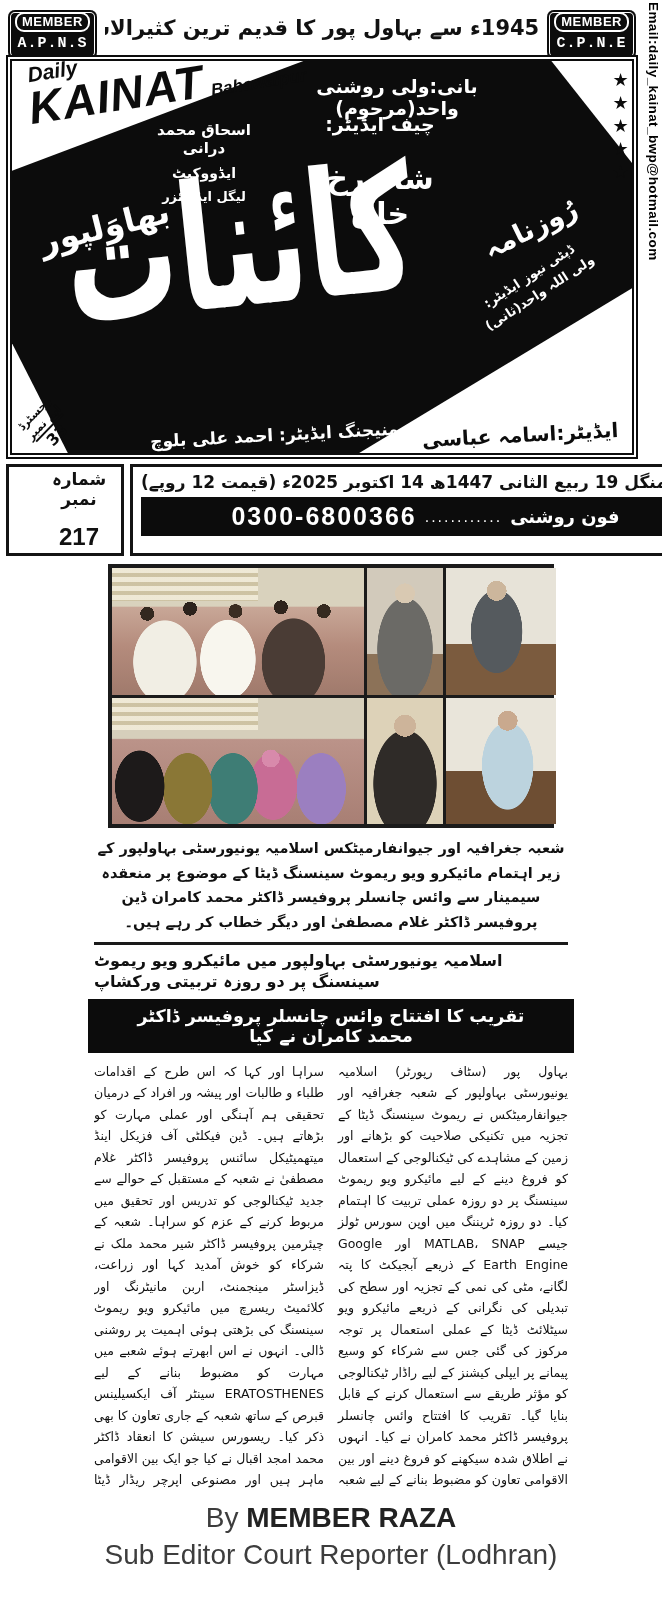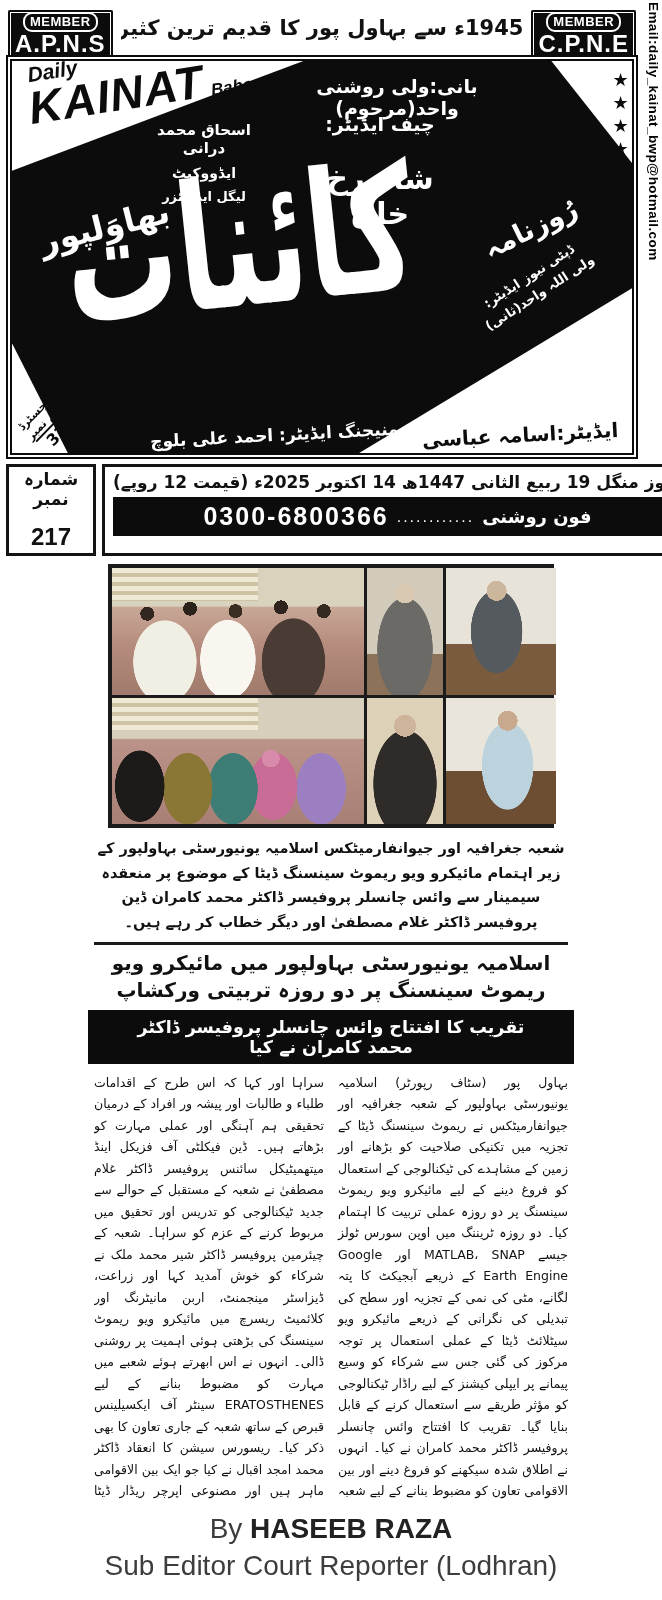--- a/index.html
+++ b/index.html
@@ -6,29 +6,29 @@
   body{
     width:662px;height:1600px;overflow:hidden;background:#ffffff;
     font-family:"DejaVu Sans","Liberation Sans",sans-serif;color:#111;
     position:relative;
   }
   .head-wrap{margin:0 24px 0 6px;}
 
   
   .topbar{display:flex;align-items:center;gap:8px;padding:4px 2px 3px 2px;height:48px;}
   .badge{
-    background:#0c0c0c;color:#fff;border-radius:2px;padding:2px 7px 4px 7px;
+    background:#0c0c0c;color:#fff;border-radius:7px;padding:2px 7px 4px 7px;
     text-align:center;box-shadow:inset 0 0 0 2px #0c0c0c, inset 0 0 0 3px #fff;
     font-family:"Liberation Sans",sans-serif;flex:0 0 auto;margin-top:12px;
   }
   .badge .member{
     display:inline-block;border:2px solid #fff;border-radius:9px;padding:0 5px;
     font-weight:bold;font-size:13px;line-height:16px;letter-spacing:.5px;
   }
-  .badge .org{display:block;font-weight:bold;font-size:24px;line-height:23px;letter-spacing:1px;}
+  .badge .org{display:block;font-weight:bold;font-size:15px;line-height:23px;letter-spacing:1px;font-family:Liberation Mono, monospace;}
   .tagline{
     flex:1;text-align:center;direction:rtl;font-weight:bold;font-size:21px;line-height:1.25;
     font-family:"DejaVu Sans",sans-serif;white-space:nowrap;overflow:hidden;
   }
   .email-strip{
     position:absolute;top:2px;right:1px;height:460px;
     writing-mode:vertical-rl;font-family:"Liberation Sans",sans-serif;
     font-weight:bold;font-size:13.5px;letter-spacing:.4px;color:#000;
   }
 
@@ -75,21 +75,21 @@
   }
   .reg .lbl{font-size:11px;display:block;line-height:1.2;}
   .reg .num{font-size:16px;display:inline-block;border-top:2px solid #0c0c0c;padding:0 8px;}
   .managing{left:138px;bottom:8px;font-weight:bold;font-size:17px;transform:rotate(-3deg);}
   .editor{right:14px;bottom:6px;color:#0c0c0c;font-weight:bold;font-size:20px;transform:rotate(-3deg);}
 
   
   .issuebar{display:flex;align-items:stretch;margin-top:5px;height:92px;}
   .numbox{
     flex:0 0 84px;border:3px solid #141414;text-align:center;direction:rtl;
-    display:flex;flex-direction:column;justify-content:center;gap:14px;background:#fff;
+    display:flex;flex-direction:column;justify-content:center;gap:14px;background:#fff;padding-left:28px;
   }
   .numbox .lbl{font-weight:bold;font-size:17px;}
   .numbox .num{font-weight:bold;font-size:24px;font-family:"Liberation Sans",sans-serif;}
   .datebox{flex:1;border:3px solid #141414;margin:0 6px;padding:5px 8px 6px 8px;background:#fff;}
   .dateline{direction:rtl;text-align:center;font-weight:bold;font-size:17px;white-space:nowrap;overflow:hidden;}
   .phonebar{
     margin-top:5px;background:#0c0c0c;color:#fff;direction:rtl;
     display:flex;align-items:center;justify-content:center;gap:8px;padding:5px 6px;
   }
   .phonebar .plbl{font-weight:bold;font-size:18px;}
@@ -156,22 +156,22 @@
       linear-gradient(180deg,#e9e5da 0 58%,#6e4e33 58% 100%);
   }
 
   
   .caption{
     width:474px;margin:8px auto 0 auto;direction:rtl;text-align:center;
     font-weight:bold;font-size:14.5px;line-height:1.7;
   }
   .rule{width:474px;margin:7px auto 0 auto;border-top:3px solid #1a1a1a;}
   .headline{
-    width:474px;margin:5px auto 0 auto;direction:rtl;text-align:center;
-    font-weight:bold;font-size:20px;line-height:1.35;
+    width:474px;margin:5px auto 0 auto;direction:rtl;text-align:left;
+    font-weight:bold;font-size:16px;line-height:1.35;
   }
   .subhead{
     width:438px;margin:6px auto 0 auto;background:#0c0c0c;color:#fff;direction:rtl;
     text-align:center;font-weight:bold;font-size:17.5px;padding:7px 24px;
   }
   .bodytext{
     width:474px;margin:8px auto 0 auto;direction:rtl;display:flex;gap:14px;
     height:428px;overflow:hidden;
   }
   .col{flex:1;text-align:justify;font-size:12.5px;line-height:1.72;}
@@ -275,16 +275,16 @@
 <div class="rule"></div>
 <div class="headline">اسلامیہ یونیورسٹی بہاولپور میں مائیکرو ویو ریموٹ سینسنگ پر دو روزہ تربیتی ورکشاپ</div>
 <div class="subhead">تقریب کا افتتاح وائس چانسلر پروفیسر ڈاکٹر محمد کامران نے کیا</div>
 
 <div class="bodytext">
   <div class="col">بہاول پور (سٹاف رپورٹر) اسلامیہ یونیورسٹی بہاولپور کے شعبہ جغرافیہ اور جیوانفارمیٹکس نے ریموٹ سینسنگ ڈیٹا کے تجزیہ میں تکنیکی صلاحیت کو بڑھانے اور زمین کے مشاہدے کی ٹیکنالوجی کے استعمال کو فروغ دینے کے لیے مائیکرو ویو ریموٹ سینسنگ پر دو روزہ عملی تربیت کا اہتمام کیا۔ دو روزہ ٹریننگ میں اوپن سورس ٹولز جیسے MATLAB، SNAP اور Google Earth Engine کے ذریعے آبجیکٹ کا پتہ لگانے، مٹی کی نمی کے تجزیہ اور سطح کی تبدیلی کی نگرانی کے ذریعے مائیکرو ویو سیٹلائٹ ڈیٹا کے عملی استعمال پر توجہ مرکوز کی گئی جس سے شرکاء کو وسیع پیمانے پر ایپلی کیشنز کے لیے راڈار ٹیکنالوجی کو مؤثر طریقے سے استعمال کرنے کے قابل بنایا گیا۔ تقریب کا افتتاح وائس چانسلر پروفیسر ڈاکٹر محمد کامران نے کیا۔ انہوں نے اطلاق شدہ سیکھنے کو فروغ دینے اور بین الاقوامی تعاون کو مضبوط بنانے کے لیے شعبہ کی کوششوں کو</div>
   <div class="col">سراہا اور کہا کہ اس طرح کے اقدامات طلباء و طالبات اور پیشہ ور افراد کے درمیان تحقیقی ہم آہنگی اور عملی مہارت کو بڑھاتے ہیں۔ ڈین فیکلٹی آف فزیکل اینڈ میتھمیٹیکل سائنس پروفیسر ڈاکٹر غلام مصطفیٰ نے شعبہ کے مستقبل کے حوالے سے جدید ٹیکنالوجی کو تدریس اور تحقیق میں مربوط کرنے کے عزم کو سراہا۔ شعبہ کے چیئرمین پروفیسر ڈاکٹر شیر محمد ملک نے شرکاء کو خوش آمدید کہا اور زراعت، ڈیزاسٹر مینجمنٹ، اربن مانیٹرنگ اور کلائمیٹ ریسرچ میں مائیکرو ویو ریموٹ سینسنگ کی بڑھتی ہوئی اہمیت پر روشنی ڈالی۔ انہوں نے اس ابھرتے ہوئے شعبے میں مہارت کو مضبوط بنانے کے لیے ERATOSTHENES سینٹر آف ایکسیلینس قبرص کے ساتھ شعبہ کے جاری تعاون کا بھی ذکر کیا۔ ریسورس سیشن کا انعقاد ڈاکٹر محمد امجد اقبال نے کیا جو ایک بین الاقوامی ماہر ہیں اور مصنوعی اپرچر ریڈار ڈیٹا پروسیسنگ اور تجزیہ کے ماہر ہیں۔</div>
 </div>
 
 <div class="footer">
-  <div><span>By </span><span class="author">HASEEB RAZA</span></div>
+  <div><span>By </span><span class="author">MEMBER RAZA</span></div>
   <div>Sub Editor Court Reporter (Lodhran)</div>
 
 </div>
 
 </body></html>

